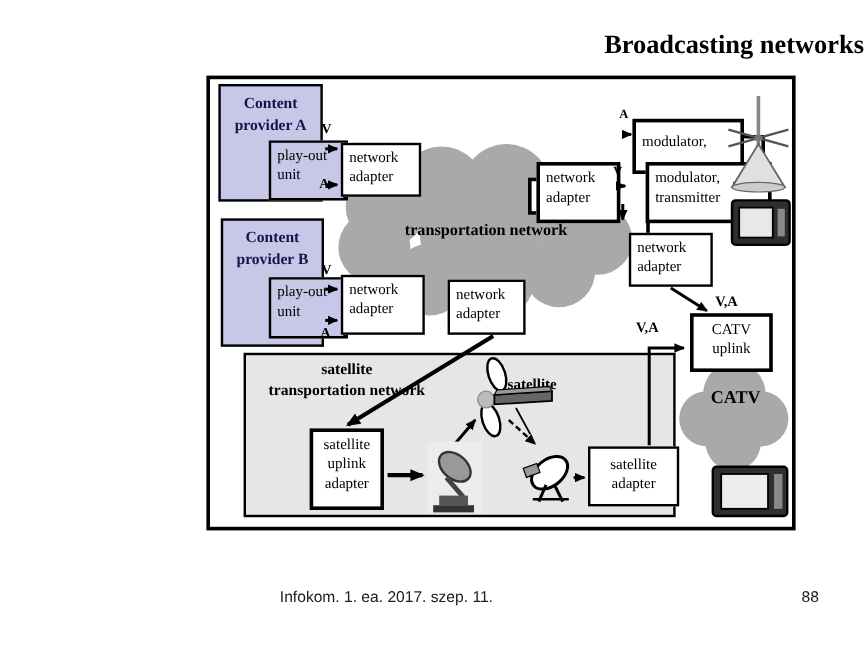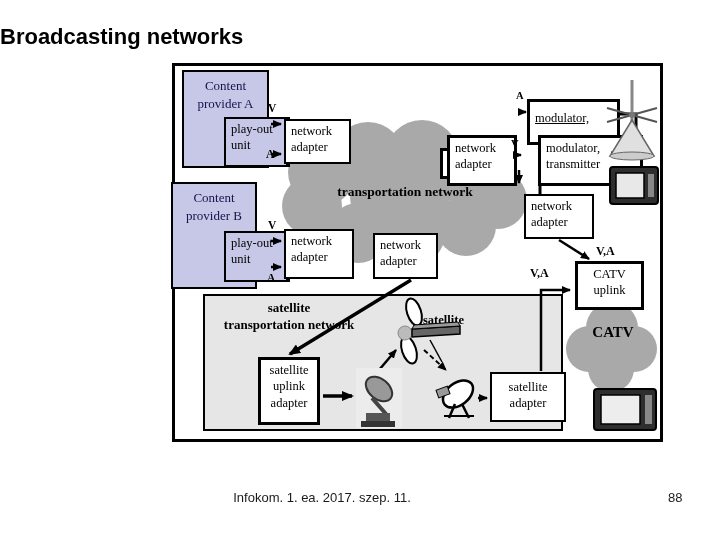--- a/index.html
+++ b/index.html
@@ -1,28 +1,28 @@
 <!DOCTYPE html>
 <html><head>
 <meta charset="utf-8">
 <style>
   html,body{margin:0;padding:0;}
   body{width:720px;height:540px;background:#ffffff;position:relative;overflow:hidden;
        font-family:"Liberation Serif", serif;}
   .abs{position:absolute;}
-  .slide-title{left:0;top:24px;width:720px;text-align:left;
-    font-family:Liberation Sans, sans-serif;font-weight:bold;font-size:22px;color:#000;}
+  .slide-title{left:0;top:24px;width:720px;text-align:right;
+    font-family:Liberation Serif, serif;font-weight:bold;font-size:22px;color:#000;}
   .diagram-border{left:172px;top:63px;width:485px;height:373px;border:3px solid #000;background:transparent;}
   .box{position:absolute;background:#fff;border:2.5px solid #000;box-sizing:border-box;
        font-size:12.5px;line-height:1.3;color:#000;padding:2px 2px 0 5px;}
   .box.centered{text-align:center;padding:2px 2px 0 2px;}
   .box.thick{border-width:3.5px;}
   .box.stack{border-width:3px;}
   .provider{position:absolute;background:#c7c7e8;border:2.5px solid #000;box-sizing:border-box;
-       text-align:center;font-weight:normal;font-size:13px;color:#14144a;padding-top:5px;line-height:1.35;}
+       text-align:center;font-weight:bold;font-size:13px;color:#14144a;padding-top:5px;line-height:1.35;}
   .playout{border-right-width:4px;margin-left:20px;}
   .cloud-label{position:absolute;font-weight:bold;color:#000;text-align:center;}
   .va{position:absolute;font-weight:bold;font-size:11.5px;color:#000;line-height:1;}
   .va.tiny{font-size:10.5px;}
   .footer{left:0;top:490px;width:644px;text-align:center;
     font-family:"Liberation Sans", sans-serif;font-size:13px;color:#1a1a1a;}
   .pagenum{left:668px;top:490px;width:40px;
     font-family:"Liberation Sans", sans-serif;font-size:13px;color:#1a1a1a;}
   svg.layer{position:absolute;left:0;top:0;width:720px;height:540px;pointer-events:none;}
   .z0{z-index:0}.z1{z-index:1}.z2{z-index:2}.z3{z-index:3}
@@ -56,30 +56,30 @@
       <circle cx="611" cy="369" r="23"></circle>
     <circle cx="611" cy="348" r="30"></circle>
       <circle cx="612" cy="385" r="12"></circle>
   </g>
 </svg>
 
 <div class="provider z2" style="left:182px;top:70px;width:87px;height:98px;"><span>Content provider A</span></div>
 <div class="box playout z2" style="left:204px;top:117px;width:66px;height:50px;background:#c7c7e8;"><span>play-out unit</span></div>
 <div class="box z2" style="left:284px;top:119px;width:67px;height:45px;"><span>network adapter</span></div>
 
-<div class="provider z2" style="left:171px;top:182px;width:86px;height:107px;"><span>Content provider B</span></div>
+<div class="provider z2" style="left:184px;top:182px;width:86px;height:107px;"><span>Content provider B</span></div>
 <div class="box playout z2" style="left:204px;top:231px;width:66px;height:51px;background:#c7c7e8;"><span>play-out unit</span></div>
 <div class="box z2" style="left:284px;top:229px;width:70px;height:50px;"><span>network adapter</span></div>
 
 <div class="cloud-label z2" style="left:310px;top:184px;width:190px;font-size:13.5px;">transportation network</div>
 
 <div class="box z2" style="left:373px;top:233px;width:65px;height:46px;"><span>network adapter</span></div>
 
 <div class="box stack z2" style="left:440px;top:102px;width:66px;height:31px;margin-top:46px;"><span>network-</span></div>
-<div class="box stack z2" style="left:527px;top:99px;width:93px;height:46px;padding-top:8px;text-decoration:underline;"><span>modulator,</span></div>
+<div class="box stack z2" style="left:527px;top:99px;width:93px;height:46px;padding-top:8px;"><span>modulator,</span></div>
 <div class="box stack z2" style="left:447px;top:135px;width:70px;height:51px;"><span>network adapter</span></div>
 <div class="box stack z2" style="left:538px;top:135px;width:105px;height:51px;"><span>modulator, transmitter</span></div>
 
 <div class="box z2" style="left:524px;top:194px;width:70px;height:45px;"><span>network adapter</span></div>
 
 <div class="box thick centered z2" style="left:575px;top:261px;width:69px;height:49px;"><span>CATV uplink</span></div>
 
 <div class="cloud-label z2" style="left:585px;top:324px;width:56px;font-size:15px;">CATV</div>
 
 <div class="cloud-label z2" style="left:205px;top:300px;width:168px;font-size:13px;line-height:1.3;">

